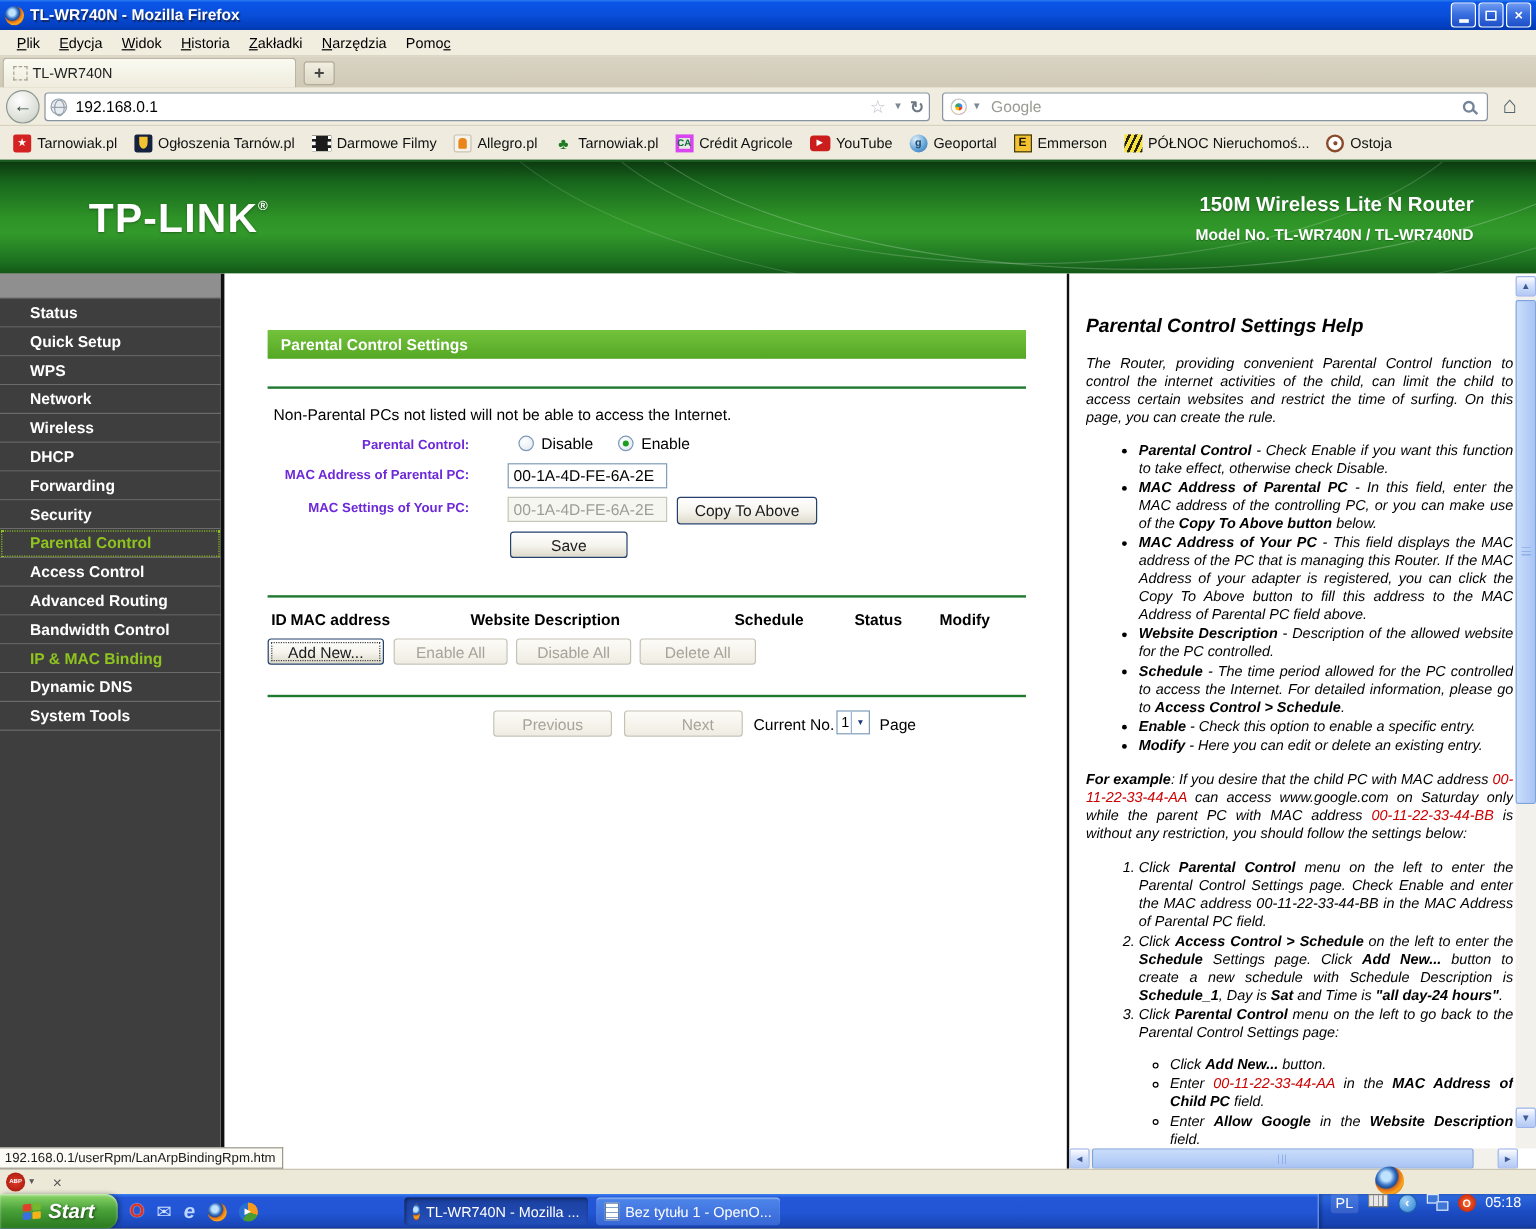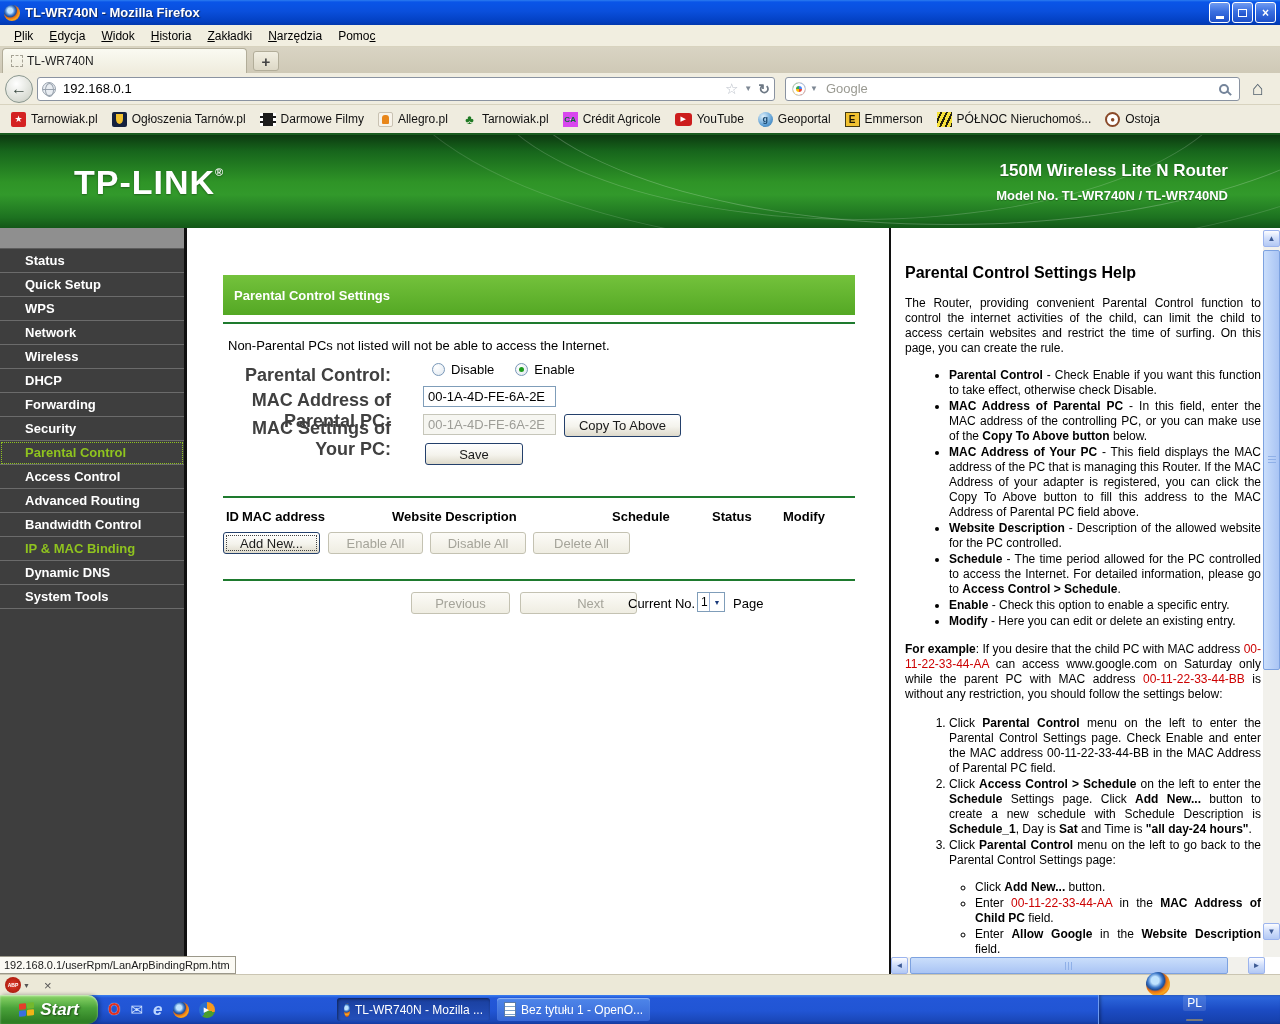--- a/index.html
+++ b/index.html
@@ -72,21 +72,21 @@
   .bm { display:flex; align-items:center; gap:5px; padding:2px 5px; }
   .bm-label { font-size:12px; color:#111; }
   .ic { display:inline-flex; align-items:center; justify-content:center; flex:none; }
   .ic-tarnowiak { width:15px; height:15px; background:#d42222; border-radius:2px; color:#fff; font-size:9px; }
   .ic-crest { width:15px; height:15px; background:#14213f; border-radius:2px; }
   .ic-crest i { width:7px; height:10px; background:#f2c230; border-radius:0 0 50% 50%; }
   .ic-film { width:16px; height:13px; background:#1c1c1c; border-left:3px dotted #fff; border-right:3px dotted #fff; }
   .ic-hand { width:15px; height:15px; background:#f7f3ea; border:1px solid #c9c2b2; border-radius:2px; }
   .ic-hand i { width:7px; height:9px; background:#e8861a; border-radius:3px 3px 1px 1px; }
   .ic-palm { width:15px; height:15px; color:#1f7a24; font-size:13px; font-weight:bold; }
-  .ic-ca { width:15px; height:15px; background:#e7e9e4; border:7px solid #d946ef; color:#0e6b3a; font-size:8px; font-weight:bold; }
+  .ic-ca { width:15px; height:15px; background:#e7e9e4; border:3px solid #d946ef; color:#0e6b3a; font-size:8px; font-weight:bold; }
   .ic-yt { width:17px; height:13px; background:#cc1d1d; border-radius:3px; color:#fff; font-size:7px; }
   .ic-geo { width:15px; height:15px; border-radius:50%; background:radial-gradient(circle at 35% 30%, #dff0fb, #5d9fd4 60%, #2e6ea6); color:#1c4a70; font-size:9px; font-weight:bold; }
   .ic-emm { width:15px; height:15px; background:#f2c230; border:1px solid #423a14; color:#1a1405; font-size:10px; font-weight:bold; }
   .ic-polnoc { width:15px; height:15px; background:repeating-linear-gradient(115deg,#f6e23a 0 3px,#23210e 3px 5px); }
   .ic-ostoja { width:15px; height:15px; border-radius:50%; border:2px solid #8a4a2a; background:#fff; color:#8a4a2a; font-size:8px; font-weight:bold; }
 
   
   .banner { position:absolute; top:135px; left:0; width:1280px; height:103px; overflow:hidden;
     background:linear-gradient(180deg,#0c3a10 0%,#17661c 16%,#2f9427 46%,#32992b 58%,#1d7220 80%,#0f4d14 94%,#8cc63f 97%,#eaf6e2 100%);padding-left:40px; }
   .wave { position:absolute; border:1px solid rgba(255,255,255,.22); border-radius:50%; }
@@ -107,26 +107,26 @@
   .sidebar { position:absolute; left:0; top:0; width:184px; height:746px; background:#3e3e3e; }
   .side-strip-top { height:21px; background:#8f8f8f; border-bottom:1px solid #5c5c5c; }
   .side-strip-bottom { position:absolute; bottom:0; left:0; width:100%; height:16px; background:#8f8f8f; border-top:1px solid #5c5c5c; }
   .side-item { height:24px; display:flex; align-items:center; padding-left:25px; color:#fff;
     font-size:13px; font-weight:bold; border-bottom:1px solid #6b6b6b; background:#3e3e3e; }
   .side-item.active { color:#8fc31f; outline:1px dotted #8fc31f; outline-offset:-2px; }
   .side-item.highlight { color:#8fc31f; }
 
   
   .main { position:absolute; left:184px; top:0; width:705px; height:746px; background:#fff; border-left:3px solid #101010; }
-  .pc-titlebar { position:absolute; left:36px; top:47px; width:632px; height:40px;
+  .pc-titlebar { position:absolute; left:36px; top:47px; width:632px; height:24px;
     background:linear-gradient(180deg,#74c23c,#54a824); color:#fff; font-weight:bold; font-size:13px;
     display:flex; align-items:center; padding-left:11px; }
   .grule { position:absolute; left:36px; width:632px; height:2px; background:#1e7a2e; }
   .note { position:absolute; left:41px; top:110px; font-size:13px; color:#000; }
-  .flabel { position:absolute; left:0; width:204px; text-align:right; font-size:18px; font-weight:bold; color:#404040;padding-left:45px; }
+  .flabel { position:absolute; left:0; width:204px; text-align:right; font-size:11px; font-weight:bold; color:#6d28d9;padding-left:45px; }
   .radio-row { position:absolute; left:245px; top:134px; display:flex; align-items:center; font-size:13px; }
   .radio { position:relative; width:13px; height:13px; border-radius:50%; border:1px solid #7a98b8;
     background:radial-gradient(circle at 35% 30%, #fff, #dfe7ef); }
   .radio.checked::after { content:""; position:absolute; left:3px; top:3px; width:5px; height:5px; border-radius:50%; background:#1e9c1e; }
   .xpinput { position:absolute; height:21px; width:133px; border:1px solid #7f9db9; font-size:13px;
     padding:0 4px; font-family:"Liberation Sans", sans-serif; color:#000; background:#fff; }
   .xpinput:disabled { color:#9d9d97; background:#f6f6f1; border-color:#c6c6ba; }
   .xpbtn { position:absolute; height:22px; display:flex; align-items:center; justify-content:center;
     font-size:13px; color:#1a1a1a; border:1px solid #33507d; border-radius:3px;
     background:linear-gradient(180deg,#ffffff 0%,#f4f3ec 55%,#dedacb 100%); font-family:"Liberation Sans", sans-serif; }
@@ -137,21 +137,21 @@
   .pager-text { position:absolute; top:368px; font-size:13px; color:#000; }
   .xpselect { position:absolute; left:510px; top:364px; width:28px; height:20px; border:1px solid #7f9db9;
     background:#fff; display:flex; }
   .xpselect .val { flex:1; font-size:12px; padding:2px 0 0 3px; }
   .xpselect .arrow { width:15px; background:linear-gradient(180deg,#dcearf 0,#d6e4fa 0%,#abc6f2 100%);
     border-left:1px solid #9ab2d8; display:flex; align-items:center; justify-content:center; font-size:7px; color:#1a3a7a; }
 
   
   .help { position:absolute; left:889px; top:0; width:391px; height:746px; background:#fff;
     border-left:2px solid #101010; overflow:hidden; }
-  .help-inner { position:absolute; left:14px; top:36px; width:356px; height:693px; overflow:hidden; }
+  .help-inner { position:absolute; left:14px; top:36px; width:356px; height:693px; overflow:hidden;font-style:italic; }
   .help h2 { font-size:16px; font-weight:bold; color:#000; margin-bottom:14px; }
   .help p, .help li { font-size:12px; line-height:15px; color:#000; text-align:justify; }
   .help ul.toplist { margin:12px 0 0 0; padding-left:44px; }
   .help ul.toplist li { margin-bottom:1px; }
   .help .example { margin-top:13px; }
   .help ol { margin:14px 0 0 0; padding-left:44px; }
   .help ol li { margin-bottom:1px; }
   .help ul.sublist { margin:12px 0 10px 0; padding-left:26px; }
 
   
@@ -204,21 +204,21 @@
     color:#fff; font-size:7px; display:flex; align-items:center; justify-content:center; }
   .taskbtn { position:absolute; top:3px; height:23px; border-radius:3px; display:flex; align-items:center;
     gap:5px; padding:0 7px; font-size:12px; color:#fff; width:153px; overflow:hidden; white-space:nowrap; }
   .taskbtn.active { background:linear-gradient(180deg,#1a3f9e,#2450bc); box-shadow:inset 1px 1px 3px rgba(0,0,0,.5); }
   .taskbtn.idle { background:linear-gradient(180deg,#4e86ea,#3767d6); box-shadow:inset 0 1px 1px rgba(255,255,255,.4); }
   .oo-doc { width:12px; height:15px; background:#fff; border:1px solid #5a7aa8; flex:none;
     background-image:repeating-linear-gradient(180deg,transparent 0 3px,#7ea2cc 3px 4px); }
   .tray { position:absolute; right:0; top:0; height:29px; width:182px;
     background:linear-gradient(180deg,#2e6ae0 0%,#1c4cc4 50%,#153ea8 100%);
     border-left:1px solid #6f9bf0; box-shadow:inset 2px 0 3px rgba(0,0,0,.3);
-    display:flex; align-items:center; gap:8px; padding:0 0 0 10px;flex-direction:column; }
+    display:flex; align-items:flex-start; gap:8px; padding:0 0 0 10px; }
   .pl-ind { color:#fff; font-size:12px; background:rgba(255,255,255,.12); padding:1px 4px; border-radius:2px; }
   .kbd { width:17px; height:11px; background:#e8e8e8; border:1px solid #7a7a7a; border-radius:1px;
     background-image:repeating-linear-gradient(90deg,transparent 0 3px,#9a9a9a 3px 4px); }
   .chev { width:16px; height:16px; border-radius:50%; border:1px solid #1c5fa8; color:#fff; font-size:11px; font-weight:bold;
     background:radial-gradient(circle at 35% 30%, #9fd0f8, #2a7fd4); display:flex; align-items:center; justify-content:center; }
   .netic { position:relative; width:18px; height:14px; }
   .netic i { position:absolute; width:10px; height:8px; background:#3f77d6; border:1px solid #dfe9ff; }
   .netic .n1 { left:0; top:0; } .netic .n2 { right:0; bottom:0; }
   .tray-opera { width:15px; height:15px; border-radius:50%; background:radial-gradient(#ff6a30,#b81400);
     color:#fff; font-size:9px; font-weight:bold; display:flex; align-items:center; justify-content:center; }
@@ -399,21 +399,21 @@
       <span class="thead" style="left:596px;">Modify</span>
 
       <button class="xpbtn dark focusring" style="left:36px; top:304px; width:97px;">Add New...</button>
       <button class="xpbtn disabled" style="left:141px; top:304px; width:95px;">Enable All</button>
       <button class="xpbtn disabled" style="left:243px; top:304px; width:96px;">Disable All</button>
       <button class="xpbtn disabled" style="left:346px; top:304px; width:97px;">Delete All</button>
 
       <div class="grule" style="top:351px;"></div>
 
       <button class="xpbtn disabled" style="left:224px; top:364px; width:99px;">Previous</button>
-      <button class="xpbtn disabled" style="left:333px; top:364px; width:117px;padding-left:24px;">Next</button>
+      <button class="xpbtn disabled" style="left:333px; top:364px; width:99px;padding-left:24px;">Next</button>
       <span class="pager-text" style="left:441px;">Current No.</span>
       <div class="xpselect">
         <span class="val">1</span>
         <span class="arrow">▼</span>
       </div>
       <span class="pager-text" style="left:546px;">Page</span>
     </div>
 
     <div class="help">
       <div class="help-inner">

